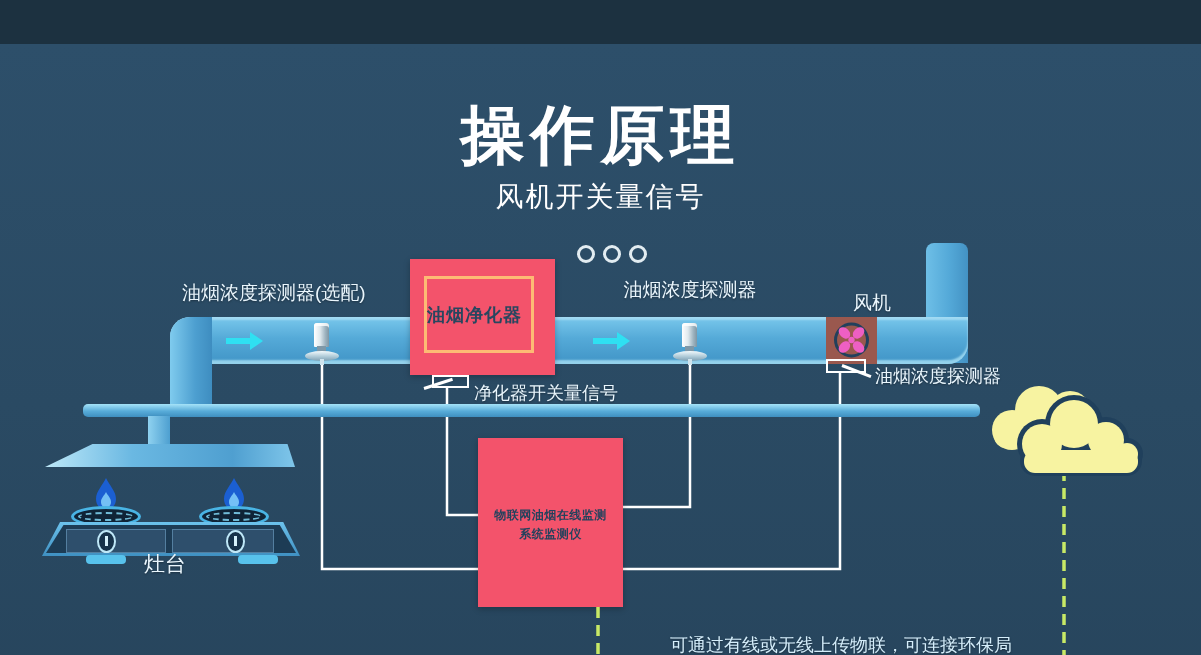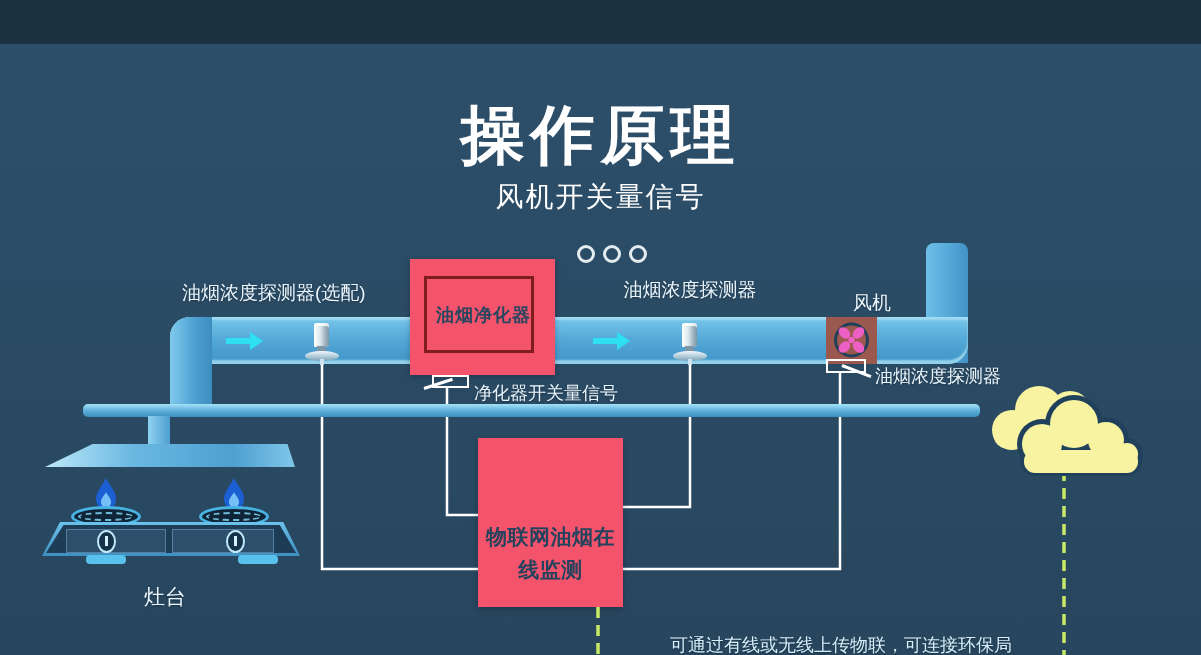--- a/index.html
+++ b/index.html
@@ -48,24 +48,24 @@
     background:linear-gradient(90deg,#ffffff 0%,#dfe9ee 40%,#9fb4c0 75%,#7e96a4 100%);
     box-shadow:inset 0 3px 0 rgba(255,255,255,.8);}
   .sensor .neck{position:absolute;left:13px;top:23px;width:9px;height:6px;background:#7e98a8;}
   .sensor .flange{position:absolute;left:1px;top:28px;width:34px;height:10px;border-radius:50%;
     background:linear-gradient(180deg,#f2fafd 0%,#a9c6d4 60%,#7fa0b2 100%);}
   .sensor .stem{position:absolute;left:16px;top:36px;width:4px;height:6px;background:#cfe4ee;}
 
   
   .redbox{position:absolute;background:#f3536b;box-shadow:0 2px 6px rgba(0,0,0,.25);}
   .purifier-inner{position:absolute;left:14px;top:17px;right:21px;bottom:22px;
-    border:3px solid #7f1d1d;display:flex;align-items:center;justify-content:flex-end;}
+    border:3px solid #fdba74;display:flex;align-items:center;justify-content:flex-start;}
   .purifier-inner .t{color:#28465f;font-weight:bold;font-size:18px;letter-spacing:1px;}
-  .monitor-text{position:absolute;left:0;top:83px;width:100%;text-align:center;
-    color:#24425d;font-weight:bold;font-size:21px;line-height:1.55;letter-spacing:.5px;}
+  .monitor-text{position:absolute;left:0;top:68px;width:100%;text-align:center;
+    color:#24425d;font-weight:bold;font-size:12px;line-height:1.55;letter-spacing:.5px;}
 
   
   .swrect{position:absolute;border:2px solid #ffffff;background:transparent;}
   .lever{position:absolute;height:3px;background:#ffffff;transform-origin:left center;}
 
   
   .stove-outer{position:absolute;left:42px;top:478px;width:258px;height:34px;
     clip-path:polygon(7% 0,93.5% 0,100% 100%,0 100%);
     background:linear-gradient(180deg,#6cc2ec,#3f90c2);}
   .stove-inner{position:absolute;left:46px;top:481px;width:250px;height:28px;
@@ -157,21 +157,21 @@
   <div class="stove-panel" style="left:66px;width:98px;"></div>
   <div class="stove-panel" style="left:172px;width:100px;"></div>
   <div class="knob" style="left:97px;top:486px;">
       <i></i>
     </div>
   <div class="knob" style="left:226px;top:486px;">
       <i></i>
     </div>
   <div class="foot" style="left:86px;"></div>
   <div class="foot" style="left:238px;"></div>
-  <div class="lbl" style="left:115px;top:539px;width:100px;text-align:center;font-size:21px;">灶台</div>
+  <div class="lbl" style="left:115px;top:506px;width:100px;text-align:center;font-size:21px;">灶台</div>
 
   <div class="sensor" style="left:304px;top:279px;">
     <div class="cyl"></div>
     <div class="neck"></div>
     <div class="flange"></div>
     <div class="stem"></div>
   </div>
   <div class="sensor" style="left:672px;top:279px;">
     <div class="cyl"></div>
     <div class="neck"></div>
@@ -187,20 +187,21 @@
 
   <div class="swrect" style="left:432px;top:331px;width:33px;height:9px;"></div>
   <div class="lever" style="left:424px;top:343px;width:30px;transform:rotate(-18deg);"></div>
 
   <div class="swrect" style="left:826px;top:315px;width:36px;height:10px;"></div>
   <div class="lever" style="left:842px;top:320px;width:31px;transform:rotate(21deg);"></div>
 
   <div class="redbox" style="left:478px;top:394px;width:145px;height:169px;">
     <div class="monitor-text">
       <div>物联网油烟在线监测</div>
+      <div>系统监测仪</div>
     </div>
   </div>
 
   <svg class="abs" style="left:0;top:0;" width="1201" height="655" viewBox="0 0 1201 655">
     <polyline points="598,563 598,618 1064,618 1064,430" fill="none" stroke="#c8e966" stroke-width="3.5" stroke-dasharray="11 7"></polyline>
   </svg>
 
   <svg class="abs" style="left:982px;top:336px;" width="162" height="100" viewBox="0 0 162 100">
     <g fill="#f7f3a1">
       <circle cx="30" cy="50" r="20"></circle>

